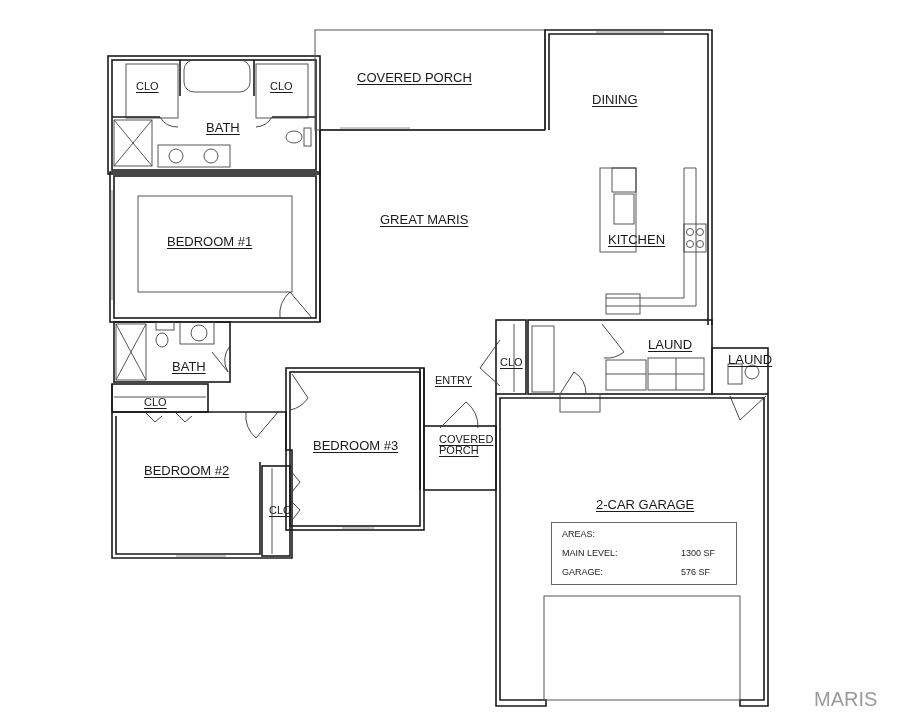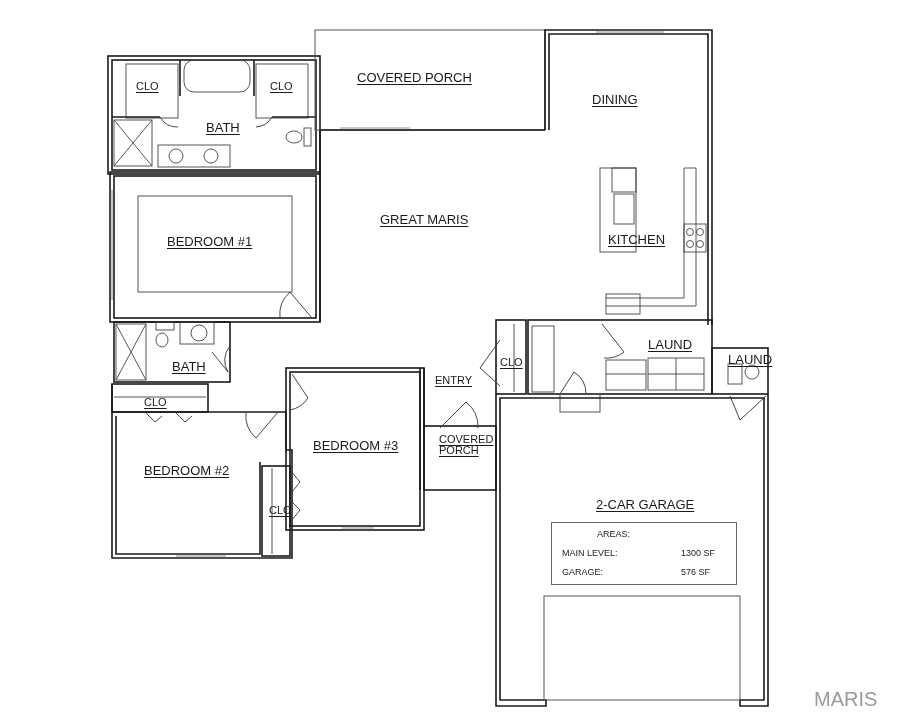--- a/index.html
+++ b/index.html
@@ -170,20 +170,20 @@
 <div class="label small" style="left:269px;top:504px;">CLO</div>
 <div class="label small" style="left:435px;top:374px;">ENTRY</div>
 <div class="label small" style="left:500px;top:356px;">CLO</div>
 <div class="label small" style="left:439px;top:433px;">COVERED</div>
 <div class="label small" style="left:439px;top:444px;">PORCH</div>
 <div class="label" style="left:648px;top:337px;">LAUND</div>
 <div class="label" style="left:728px;top:352px;">LAUND</div>
 <div class="label" style="left:596px;top:497px;">2-CAR GARAGE</div>
 
 <div class="areas">
-  <div class="row" style="top:6px;margin-left:35px;">AREAS:</div>
+  <div class="row" style="top:6px;">AREAS:</div>
   <div class="row" style="top:25px;">MAIN LEVEL:</div>
   <div class="val" style="top:25px;">1300 SF</div>
   <div class="row" style="top:44px;">GARAGE:</div>
   <div class="val" style="top:44px;">576 SF</div>
 </div>
 
 <div class="watermark">MARIS</div>
 
 </body></html>

